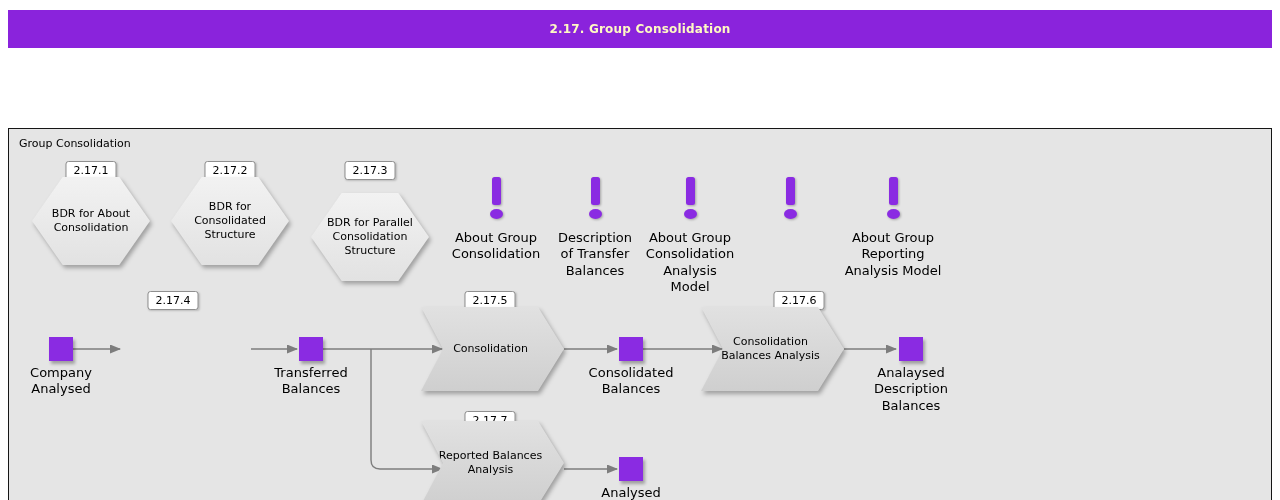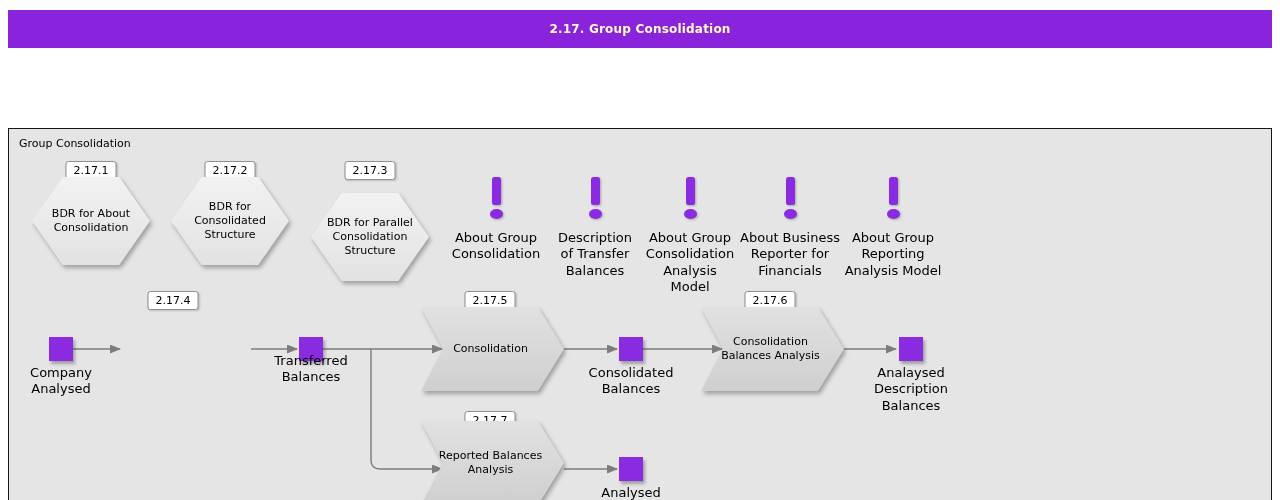--- a/index.html
+++ b/index.html
@@ -144,30 +144,27 @@
 
   <div class="lbl" style="left:487px;top:101px">About Group
 Consolidation</div>
   <div class="lbl" style="left:586px;top:101px">Description
 of Transfer
 Balances</div>
   <div class="lbl" style="left:681px;top:101px">About Group
 Consolidation
 Analysis
 Model</div>
-  <div class="lbl" style="left:781px;top:101px">About Business
-Reporter for
-Financials</div>
   <div class="lbl" style="left:884px;top:101px">About Group
 Reporting
 Analysis Model</div>
 
   <div class="badge" style="left:164px;top:162px">2.17.4</div>
   <div class="badge" style="left:481px;top:162px">2.17.5</div>
-  <div class="badge" style="left:761px;top:162px">2.17.6</div>
+  <div class="badge" style="left:790px;top:162px">2.17.6</div>
   <div class="badge" style="left:481px;top:282px">2.17.7</div>
 
   <div class="chev" style="left:412px;top:178px;width:143px">
     <div class="chev-shape">
       <span class="shape-text">Consolidation</span>
     </div>
   </div>
   <div class="chev" style="left:692px;top:178px;width:143px">
     <div class="chev-shape">
       <span class="shape-text">Consolidation
@@ -182,21 +179,21 @@
   </div>
 
   <div class="sq" style="left:40px;top:208px"></div>
   <div class="sq" style="left:290px;top:208px"></div>
   <div class="sq" style="left:610px;top:208px"></div>
   <div class="sq" style="left:890px;top:208px"></div>
   <div class="sq" style="left:610px;top:328px"></div>
 
   <div class="lbl" style="left:52px;top:236px">Company
 Analysed</div>
-  <div class="lbl" style="left:302px;top:224px">Transferred
+  <div class="lbl" style="left:302px;top:236px">Transferred
 Balances</div>
   <div class="lbl" style="left:622px;top:236px">Consolidated
 Balances</div>
   <div class="lbl" style="left:902px;top:236px">Analaysed
 Description
 Balances</div>
   <div class="lbl" style="left:622px;top:356px">Analysed
 Reported
 Balances</div>
 </div>

